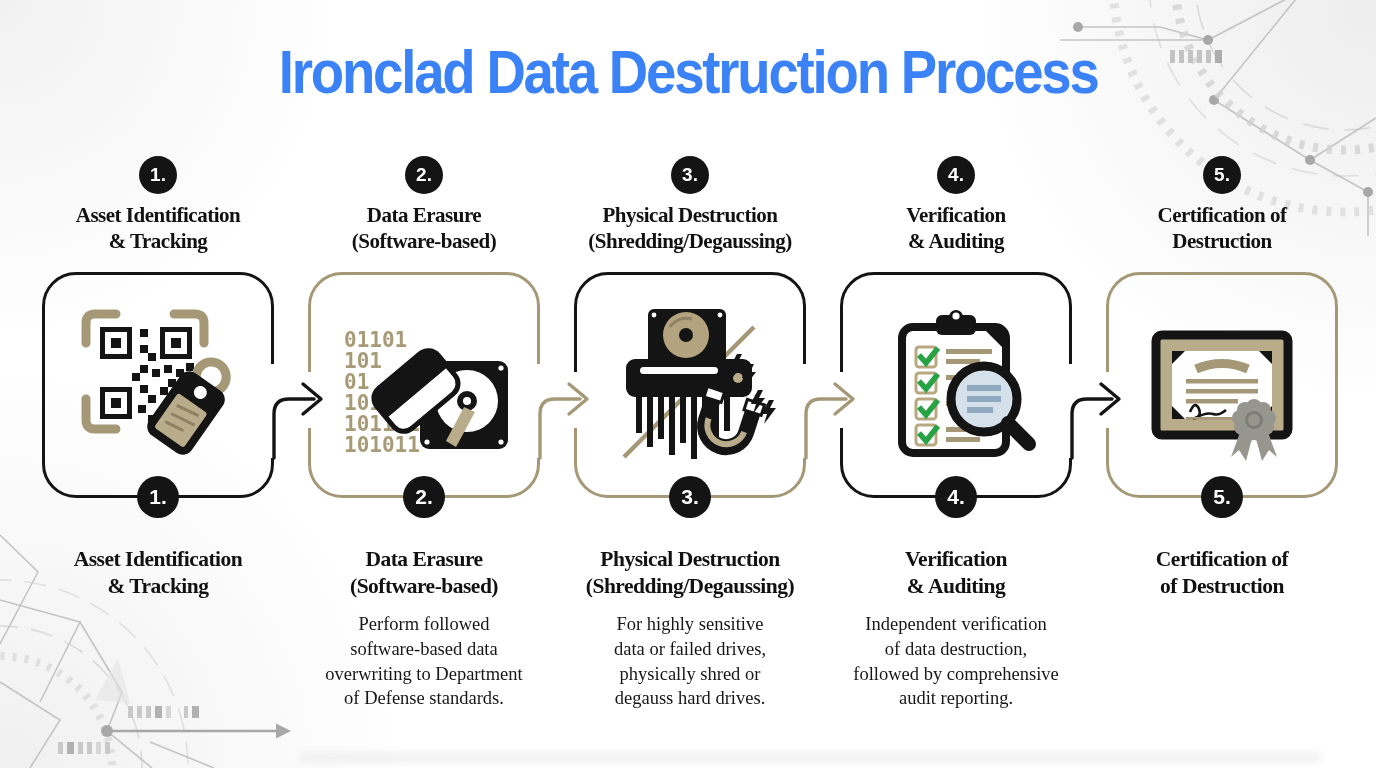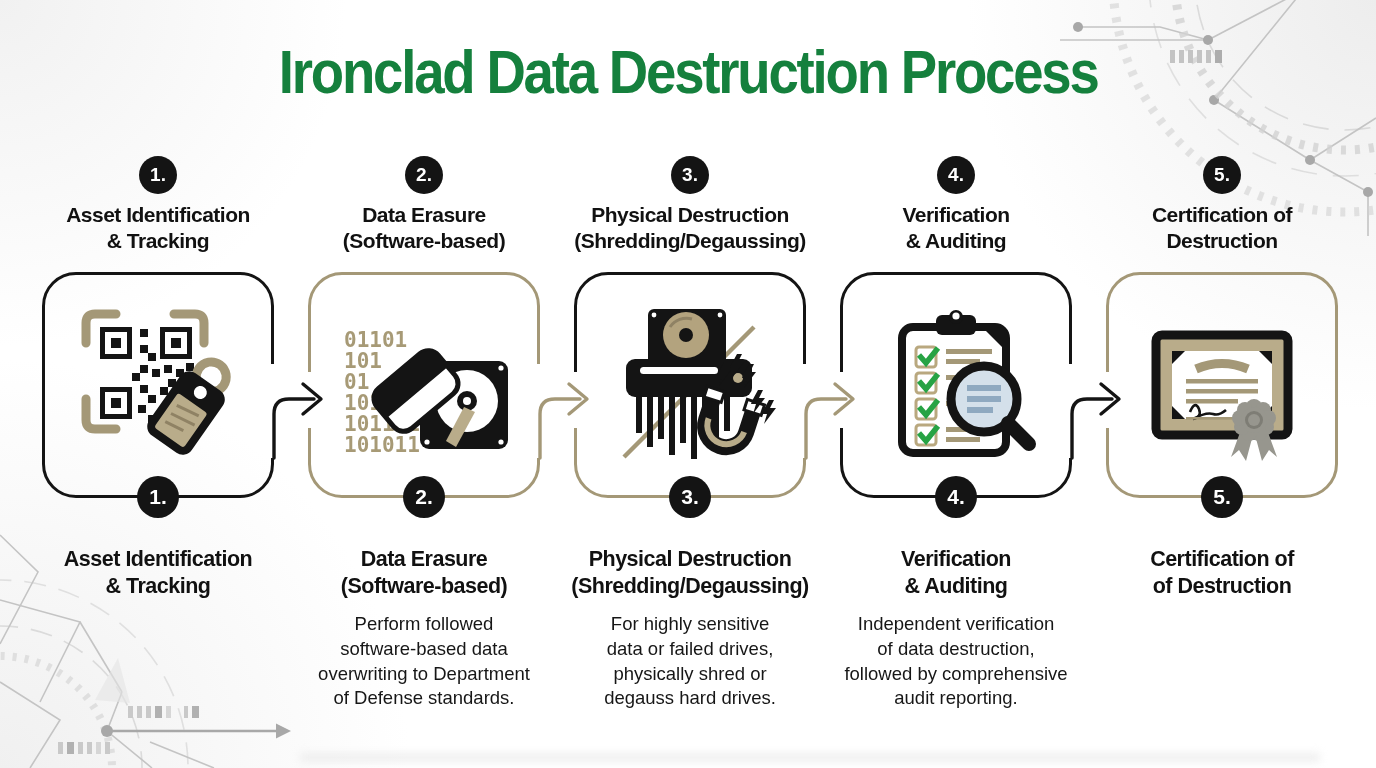--- a/index.html
+++ b/index.html
@@ -7,33 +7,33 @@
     width:1376px;height:768px;position:relative;overflow:hidden;
     font-family:"Liberation Sans",sans-serif;color:#141414;
     background:
       radial-gradient(circle at 0% 0%, #f1f1f1 0, rgba(241,241,241,0) 22%),
       radial-gradient(circle at 100% 0%, #ededed 0, rgba(237,237,237,0) 26%),
       radial-gradient(circle at 0% 100%, #f0f0f0 0, rgba(240,240,240,0) 26%),
       #ffffff;
   }
   .title{
     position:absolute;top:36px;left:0;width:1376px;text-align:center;z-index:2;
-    font-size:62px;font-weight:bold;letter-spacing:-2.5px;color:#15803d;
+    font-size:62px;font-weight:bold;letter-spacing:-2.5px;color:#3b82f6;
   }
   .title span{display:inline-block;transform:scaleX(.88);transform-origin:center;}
   .col{position:absolute;top:150px;width:252px;height:600px;z-index:2;text-align:center;}
   .c1{left:32px}.c2{left:298px}.c3{left:564px}.c4{left:830px}.c5{left:1096px}
   .badge{
     background:#141414;color:#fff;border-radius:50%;
     font-weight:bold;display:flex;align-items:center;justify-content:center;
     position:absolute;left:50%;z-index:4;
   }
   .badge-top{width:38px;height:38px;top:6px;margin-left:-19px;font-size:19px;}
   .badge-bottom{width:42px;height:42px;top:326px;margin-left:-21px;font-size:21px;}
-  .pre{white-space:pre-line;}
+  .pre{white-space:pre-line;font-family:Liberation Serif, serif;}
   .step-title{
     position:absolute;top:52px;left:-8px;width:268px;
     font-size:21px;font-weight:bold;line-height:1.26;letter-spacing:-0.5px;color:#111;
   }
   .iconbox{
     position:absolute;left:10px;top:122px;width:232px;height:226px;
     border:3px solid #141414;border-radius:34px;box-sizing:border-box;background:transparent;
   }
   .border-tan{border-color:#a49877;}
   .half{position:absolute;left:10px;top:122px;width:232px;height:226px;border-radius:34px;

